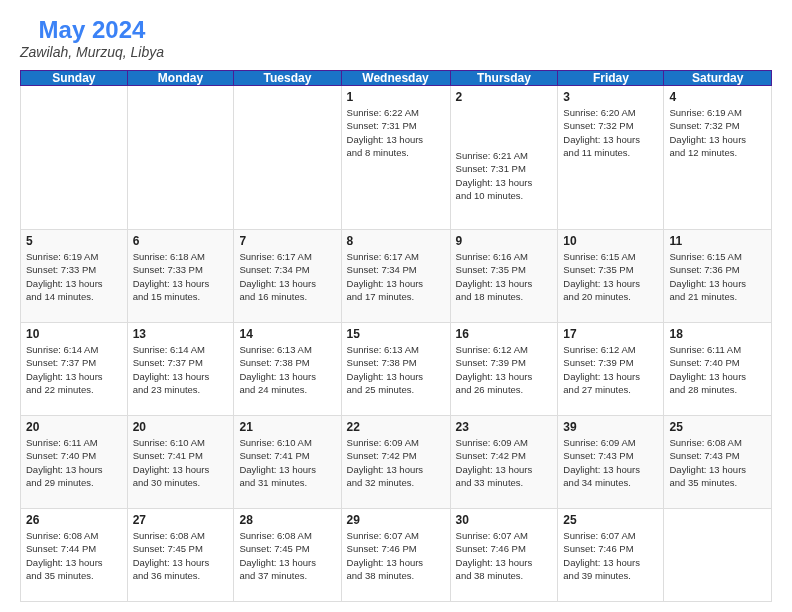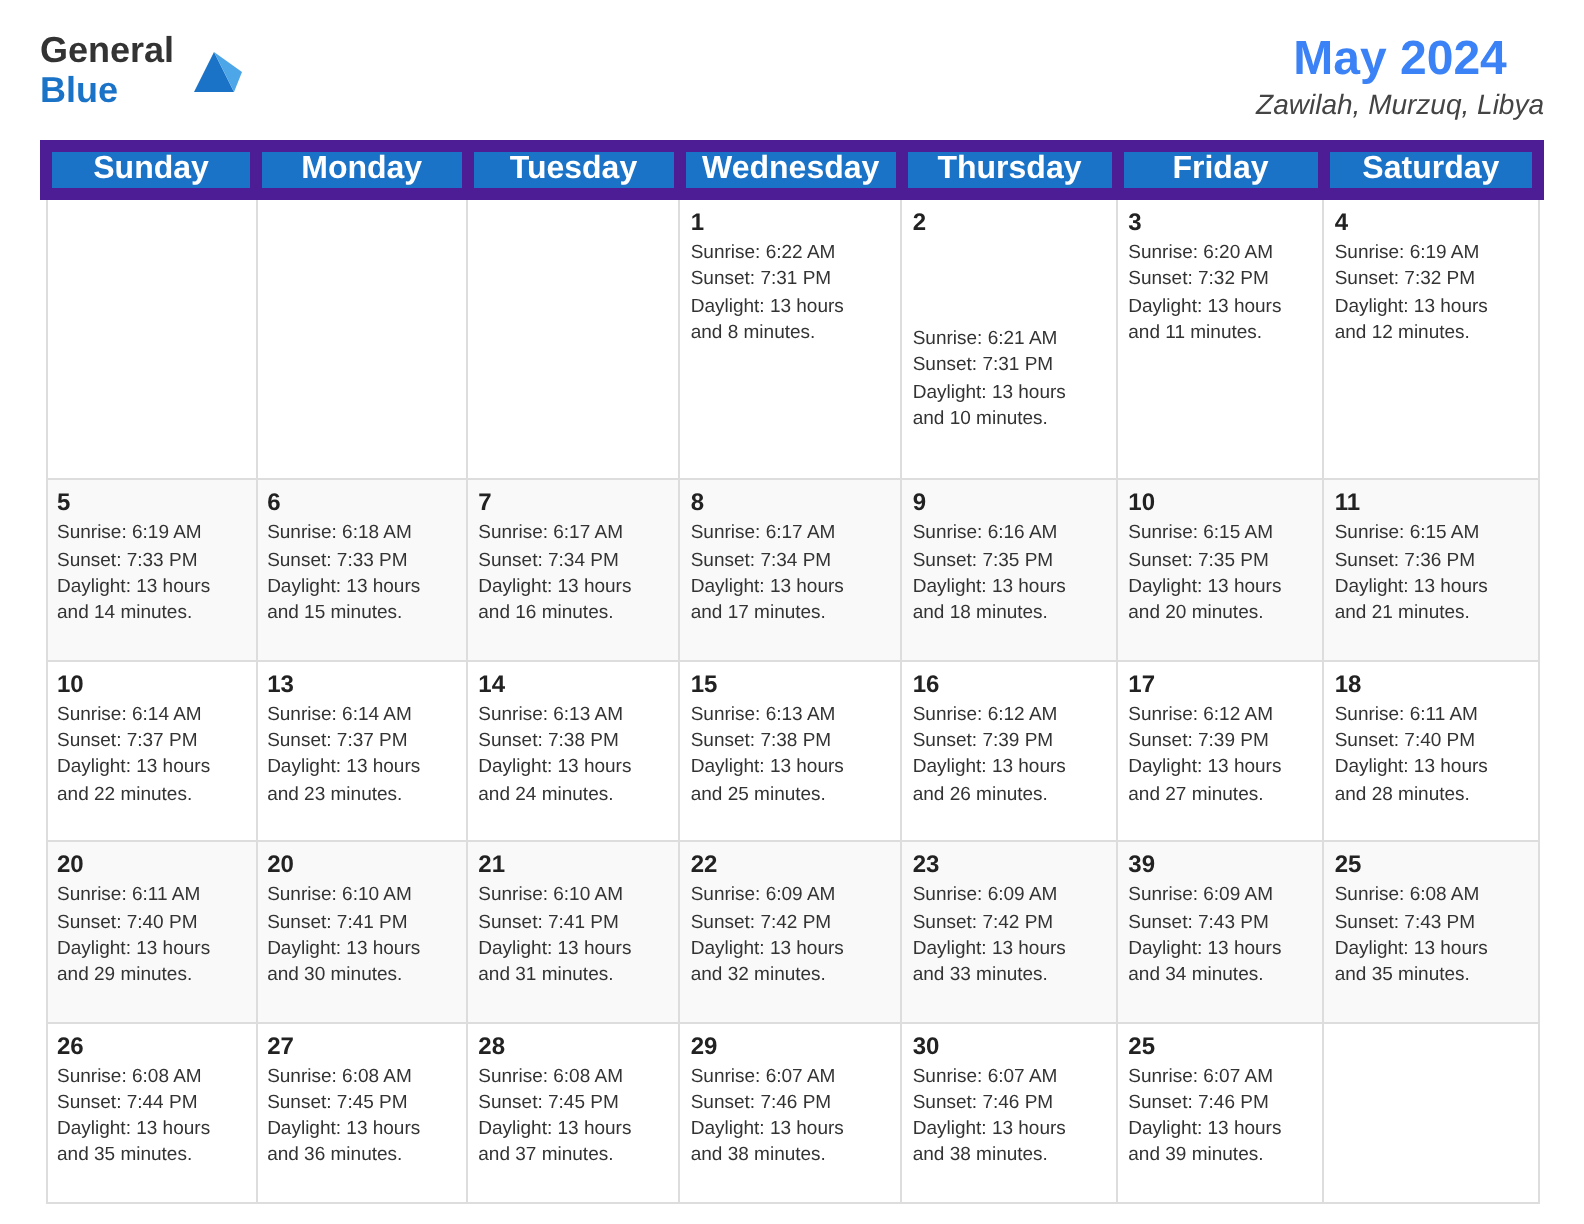--- a/index.html
+++ b/index.html
@@ -63,25 +63,25 @@
       font-style: italic;
     }
     .calendar {
       width: 100%;
       border-collapse: collapse;
       flex: 1;
     }
     .calendar th {
       background-color: #1a73c7;
       color: #fff;
-      font-size: 16px;
+      font-size: 12px;
       font-weight: bold;
       text-align: center;
       padding: 0 4px;
-      border: 6px solid #4c1d95;
+      border: 1px solid #4c1d95;
     }
     .calendar td {
       border: 1px solid #ddd;
       vertical-align: top;
       padding: 4px 5px;
       width: 113px;
       background: #fff;
     }
     .calendar tr:nth-child(even) td {
       background: #f9f9f9;
@@ -100,30 +100,20 @@
     }
     .empty-cell {
       background: #fff !important;
     }
   </style>
 </head>
 <body>
 
 <div class="page">
   <div class="header">
-    <div class="logo">
-      <div class="logo-text">
-        <span class="logo-general">General</span>
-        <span class="logo-blue">Blue</span>
-      </div>
-      <svg class="logo-icon" viewBox="0 0 28 28">
-        <polygon points="4,24 14,4 24,24" fill="#1a73c7"></polygon>
-        <polygon points="14,4 24,24 28,14" fill="#4da6e8"></polygon>
-      </svg>
-    </div>
     <div class="title-block">
       <div class="month-year">May 2024</div>
       <div class="location">Zawilah, Murzuq, Libya</div>
     </div>
   </div>
 
   <table class="calendar">
     <thead>
       <tr>
         <th>Sunday</th>

